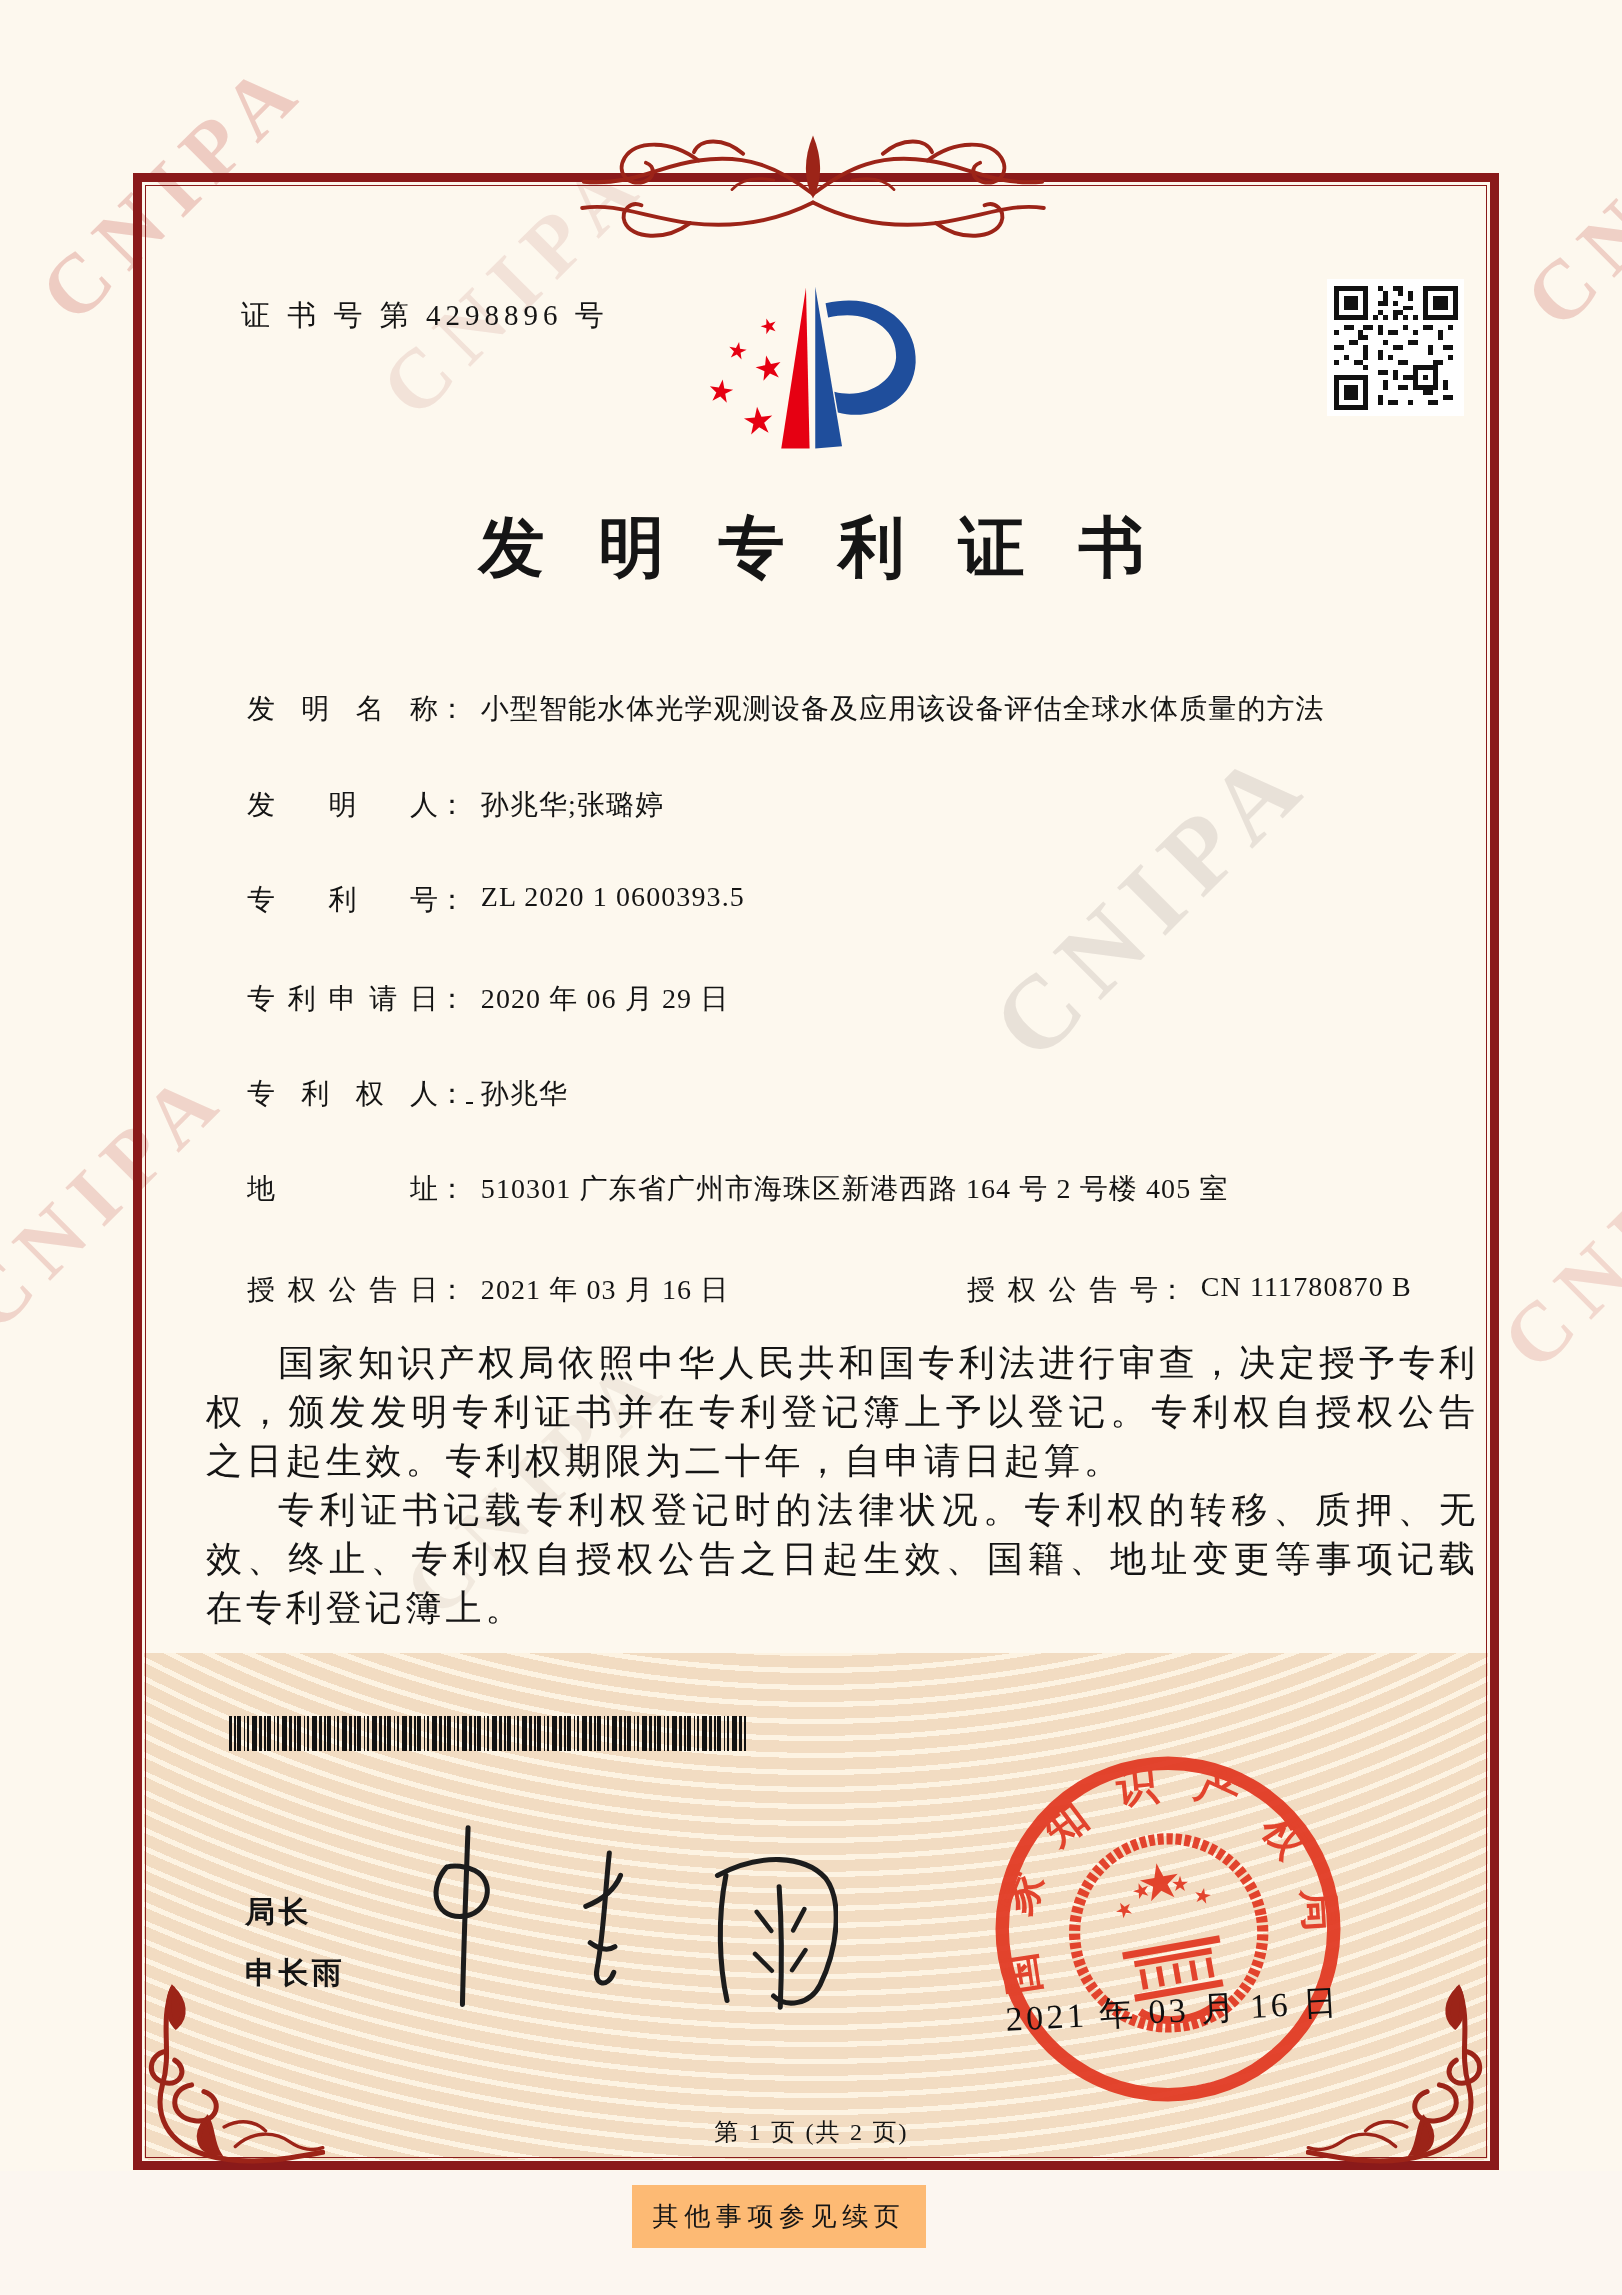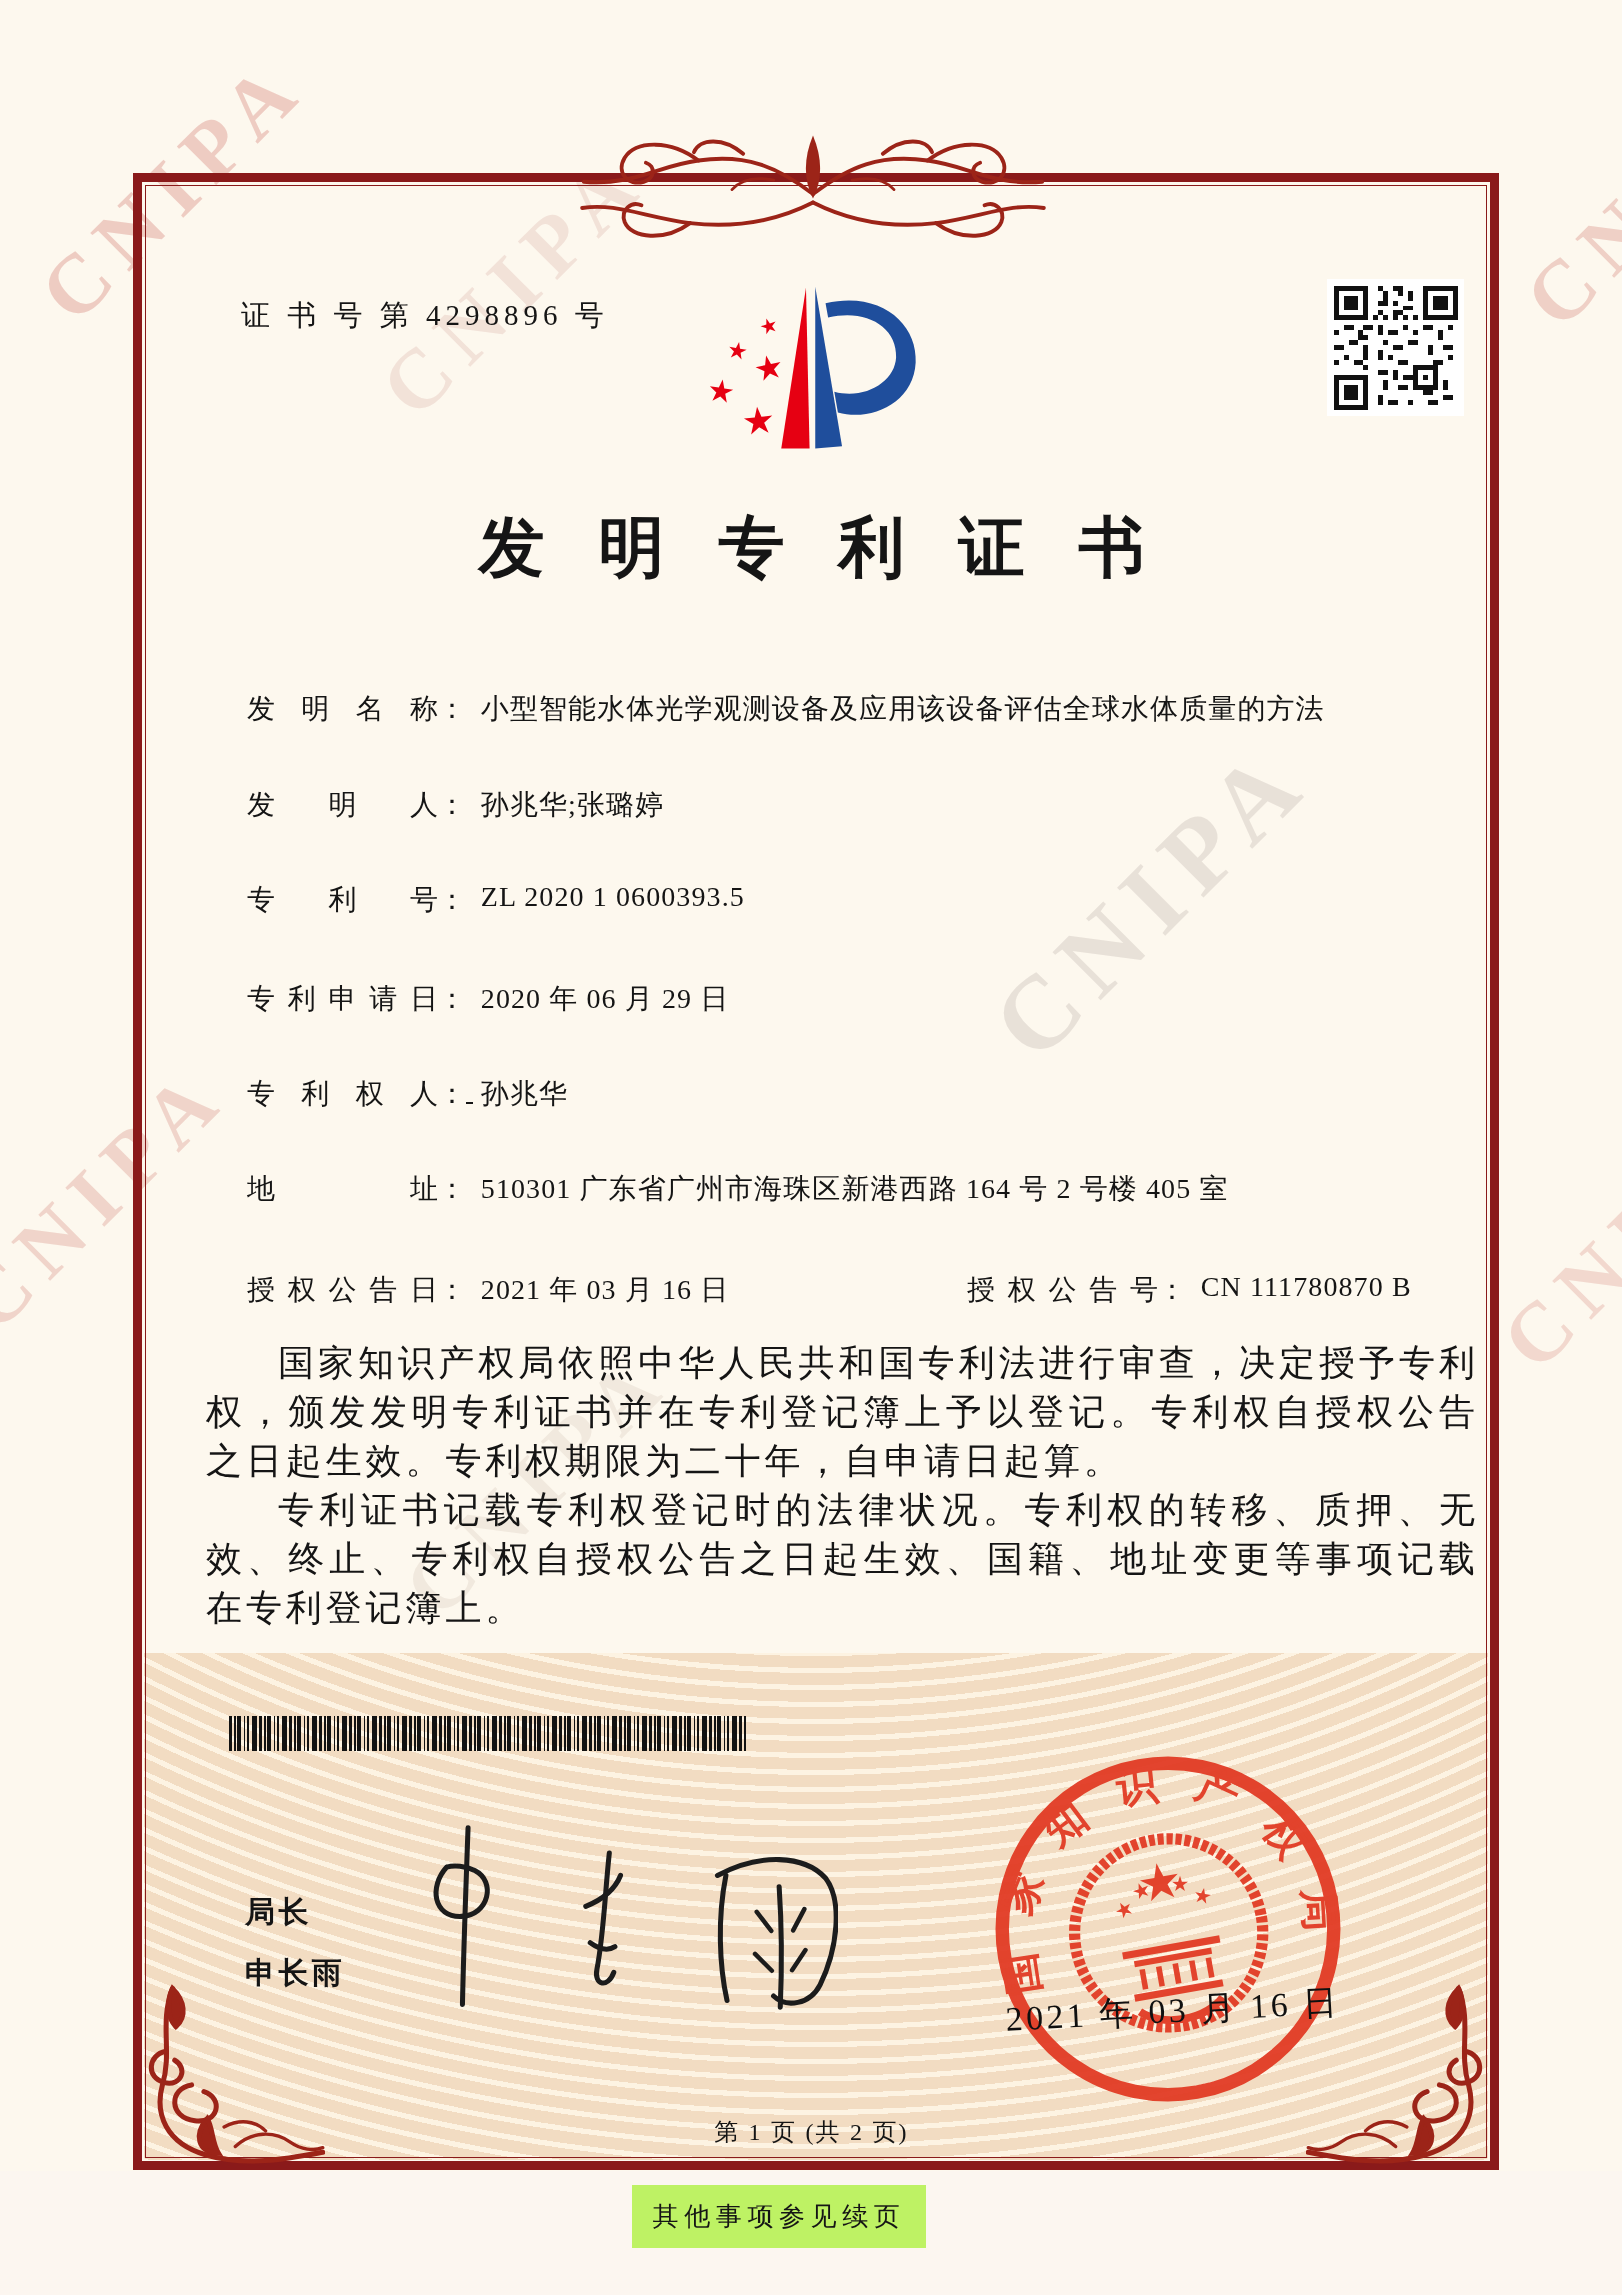--- a/index.html
+++ b/index.html
@@ -42,21 +42,21 @@
       #121212 7.8px 12.3px,rgba(0,0,0,0) 12.3px 14.6px,#121212 14.6px 15.7px,rgba(0,0,0,0) 15.7px 18.5px,
       #121212 18.5px 20px,rgba(0,0,0,0) 20px 23.5px,#121212 23.5px 28px,rgba(0,0,0,0) 28px 30px);}
   
   .sig-label{position:absolute;left:245px;font-size:30px;font-weight:bold;
              font-family:"Liberation Sans","DejaVu Sans",sans-serif;letter-spacing:3.4px;}
   
   .seal-date{position:absolute;left:991px;top:1988px;width:364px;text-align:center;
              font-size:34px;letter-spacing:3.4px;color:#101010;transform:rotate(-3deg);z-index:6;}
   
   .pageinfo{position:absolute;left:0;top:2116px;width:1623px;text-align:center;font-size:24px;letter-spacing:2.2px;}
-  .note-strip{position:absolute;left:632px;top:2185px;width:294px;height:63px;background:#bef264;
+  .note-strip{position:absolute;left:632px;top:2185px;width:294px;height:63px;background:#fdba74;
               display:flex;align-items:center;justify-content:center;z-index:3;}
   .note-strip span{font-size:26px;letter-spacing:5.6px;}
   .z2{z-index:2;} .z3{z-index:3;} .z4{z-index:4;} .z5{z-index:5;}
 </style>
 </head>
 <body>
 
 <span class="wm" style="left:5.6px;top:140px;color:rgba(225,168,158,0.55);">CNIPA</span>
 <span class="wm" style="left:347px;top:235px;color:rgba(214,170,160,0.28);">CNIPA</span>
 <span class="wm" style="left:1491px;top:146px;color:rgba(225,168,158,0.5);">CNIPA</span>

